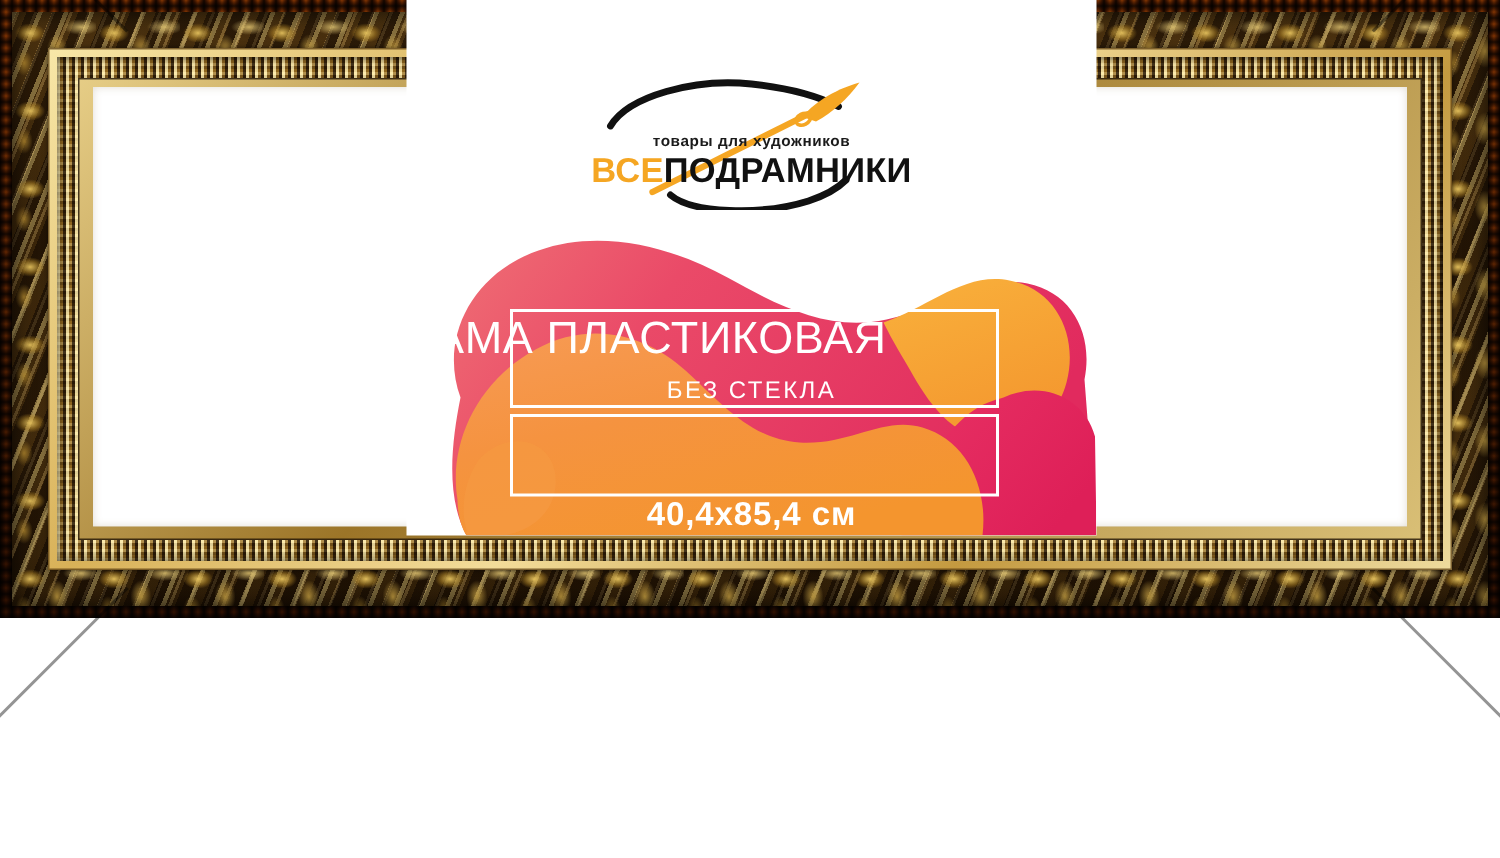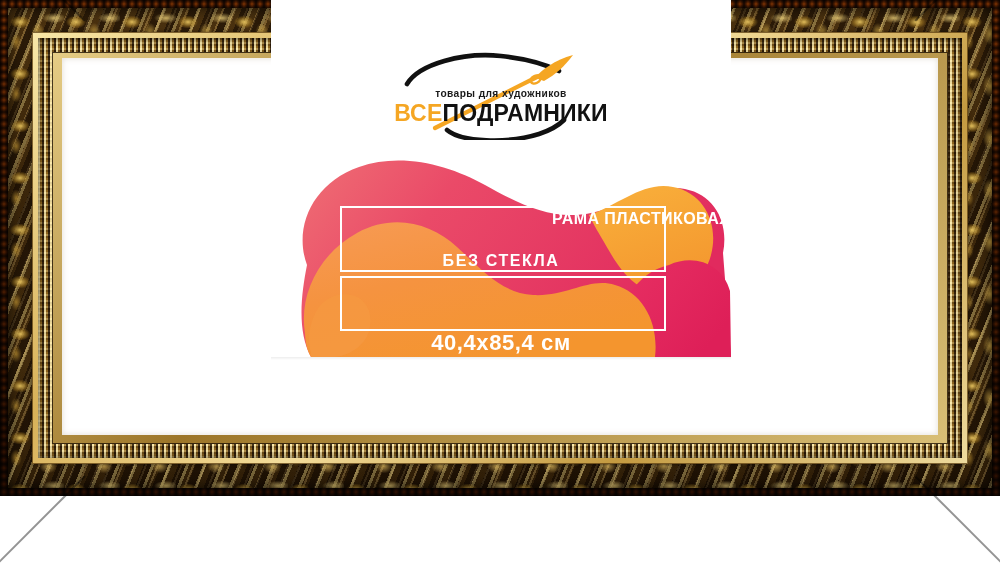--- a/index.html
+++ b/index.html
@@ -8,21 +8,21 @@
     width: 1000px;
     height: 572px;
     background: #ffffff;
     font-family: "Liberation Sans", sans-serif;
     overflow: hidden;
   }
 
   #stage {
     position: relative;
     width: 1000px;
-    height: 496px;
+    height: 412px;
     background: #fef9c3;
   }
 
   
   .frame {
     position: absolute;
     inset: 0;
   }
 
   
@@ -191,40 +191,40 @@
     width: 326px;
     height: 55px;
     border: 2.5px solid #ffffff;
   }
 
   .title-main {
     position: absolute;
     left: 0;
     top: 211px;
     width: 460px;
-    text-align: right;
+    text-align: left;
     z-index: 12;
     color: #ffffff;
     font-family: "Liberation Sans", sans-serif;
-    font-weight: bold;
-    font-size: 16px;
+    font-weight: normal;
+    font-size: 30px;
     letter-spacing: 0.4px;
     line-height: 1;
     white-space: nowrap;
   }
   .title-sub {
     position: absolute;
     left: 0;
     top: 253px;
     width: 460px;
     text-align: center;
     z-index: 12;
     color: #ffffff;
     font-family: "Liberation Sans", sans-serif;
-    font-weight: bold;
+    font-weight: normal;
     font-size: 16px;
     letter-spacing: 1.6px;
     line-height: 1;
     white-space: nowrap;
   }
   .size-text {
     position: absolute;
     left: 0;
     top: 292px;
     width: 460px;

